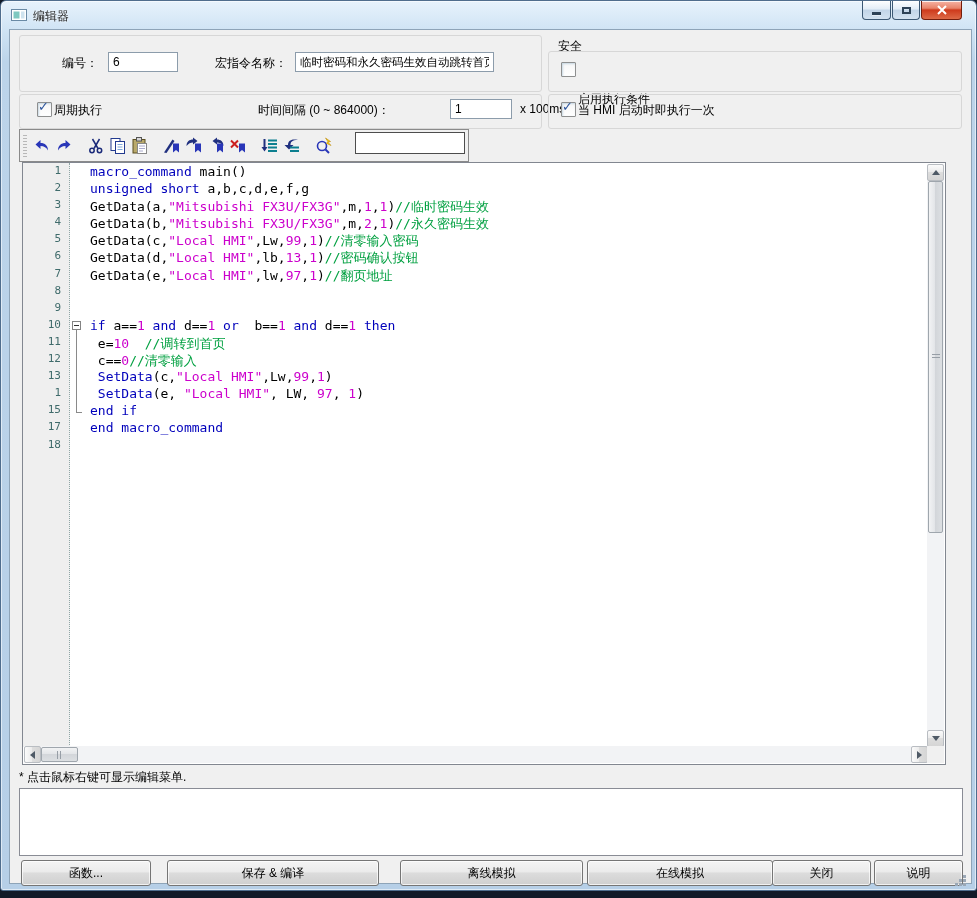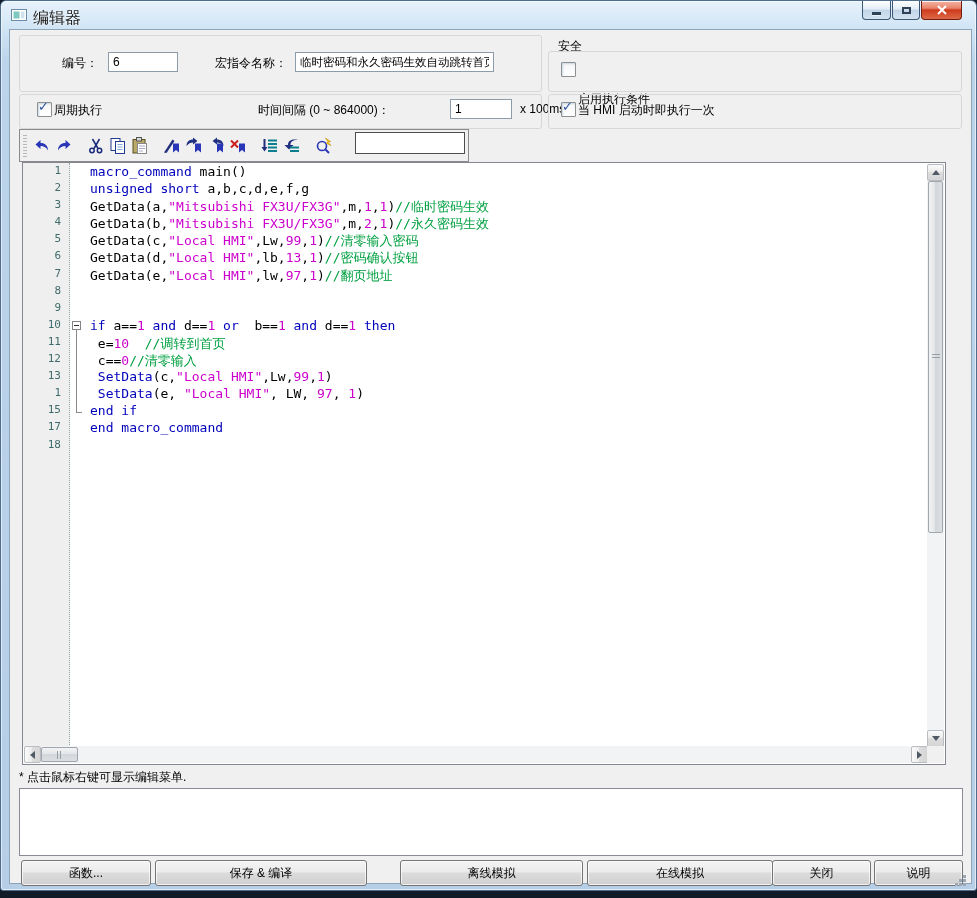--- a/index.html
+++ b/index.html
@@ -1,21 +1,21 @@
 <!DOCTYPE html>
 <html><head>
 <meta charset="utf-8">
 <style>
   html,body{margin:0;padding:0;}
   body{width:977px;height:898px;background:#121a28;font-family:"Liberation Sans","DejaVu Sans",sans-serif;position:relative;overflow:hidden;}
   .win{position:absolute;left:0;top:0;width:975px;height:889px;border:1px solid #4f6d8d;border-radius:6px 6px 3px 3px;
        background:linear-gradient(#e7f2fc,#cfe3f4 30px,#bcd4ea 60px,#b6cfe7);box-shadow:inset 0 0 0 1px rgba(255,255,255,.55);}
   .titlebar{position:absolute;left:0;top:0;right:0;height:28px;}
   .appicon{position:absolute;left:10px;top:7px;width:16px;height:14px;}
-  .wtitle{position:absolute;left:32px;top:7px;font-size:16px;color:#1a1a1a;text-shadow:0 0 3px #fff;}
+  .wtitle{position:absolute;left:32px;top:7px;font-size:12px;color:#1a1a1a;text-shadow:0 0 3px #fff;}
   .capbtns{position:absolute;top:0;right:14px;display:flex;gap:1px;}
   .cap{height:19px;border:1px solid #3c5874;border-top:none;border-radius:0 0 4px 4px;box-sizing:border-box;
        background:linear-gradient(#fdfeff,#e3edf7 45%,#c2d5e8 50%,#d3e2f1);box-shadow:inset 0 1px 0 rgba(255,255,255,.8);
        display:flex;align-items:center;justify-content:center;}
   .cap.min{width:29px;} .cap.max{width:28px;}
   .cap.close{width:41px;background:linear-gradient(#f6b4a5,#e8836a 40%,#ce3a1c 50%,#dd6a47);border-color:#741d0c;}
   .g-min{width:9px;height:3px;background:#2d4257;margin-top:6px;box-shadow:0 1px 0 rgba(255,255,255,.5);}
   .g-max{width:9px;height:7px;border:2px solid #2d4257;box-sizing:border-box;background:transparent;}
   .client{position:absolute;left:8px;top:28px;width:961px;height:853px;background:#f0f0f0;border:1px solid #8ea4b8;box-sizing:content-box;}
   .gbox{position:absolute;border:1px solid #d7d7d7;border-radius:3px;background:transparent;}
@@ -349,21 +349,21 @@
       </div>
       <div class="sbcorner"></div>
     </div>
 
     <span class="lbl" style="left:9px;top:739px;">* 点击鼠标右键可显示编辑菜单.</span>
     <div class="msg" style="left:9px;top:758px;width:942px;height:66px;"></div>
 
     <div class="btn" style="left:11px;top:830px;width:128px;">
         <span>函数...</span>
       </div>
-    <div class="btn" style="left:145px;top:830px;width:210px;text-align:center;">
+    <div class="btn" style="left:157px;top:830px;width:210px;text-align:center;">
         <span>保存 &amp; 编译</span>
       </div>
     <div class="btn" style="left:390px;top:830px;width:181px;">
         <span>离线模拟</span>
       </div>
     <div class="btn" style="left:577px;top:830px;width:184px;">
         <span>在线模拟</span>
       </div>
     <div class="btn" style="left:762px;top:830px;width:97px;">
         <span>关闭</span>

